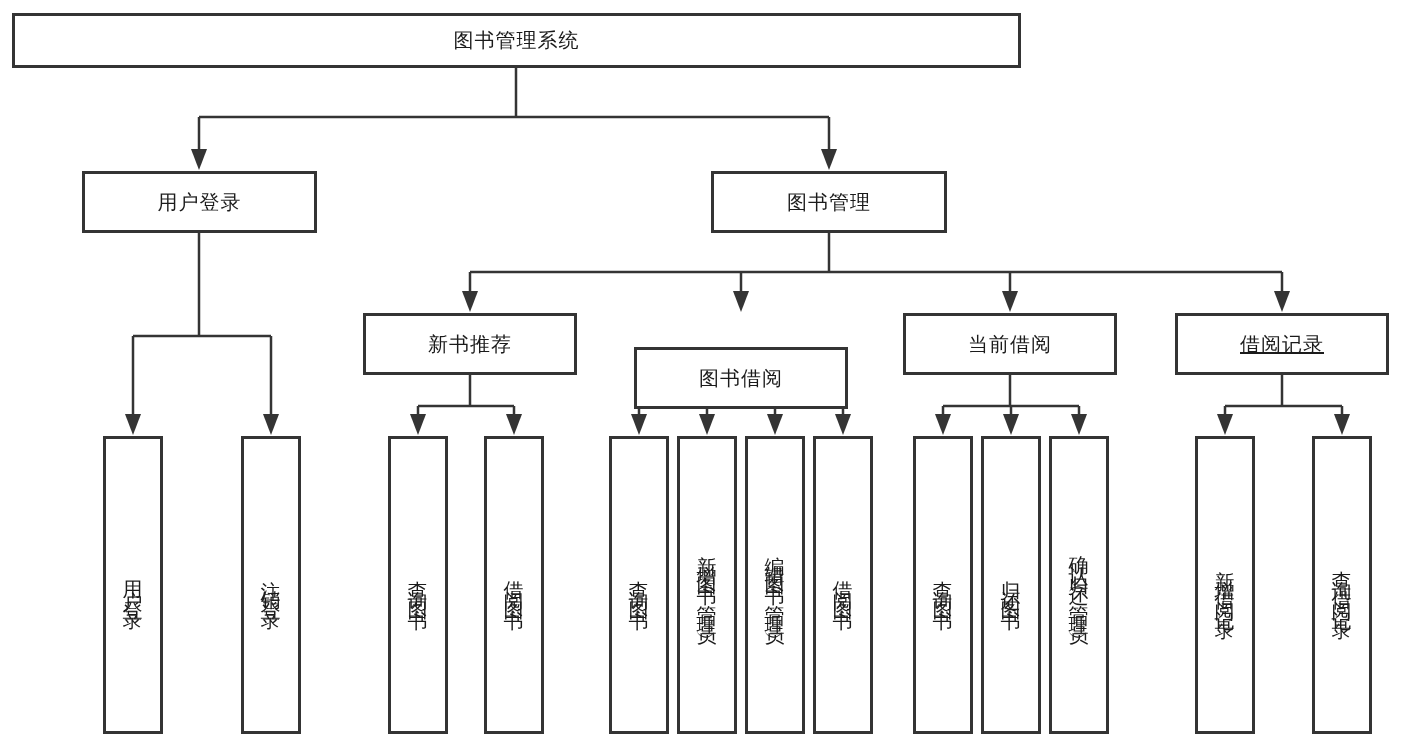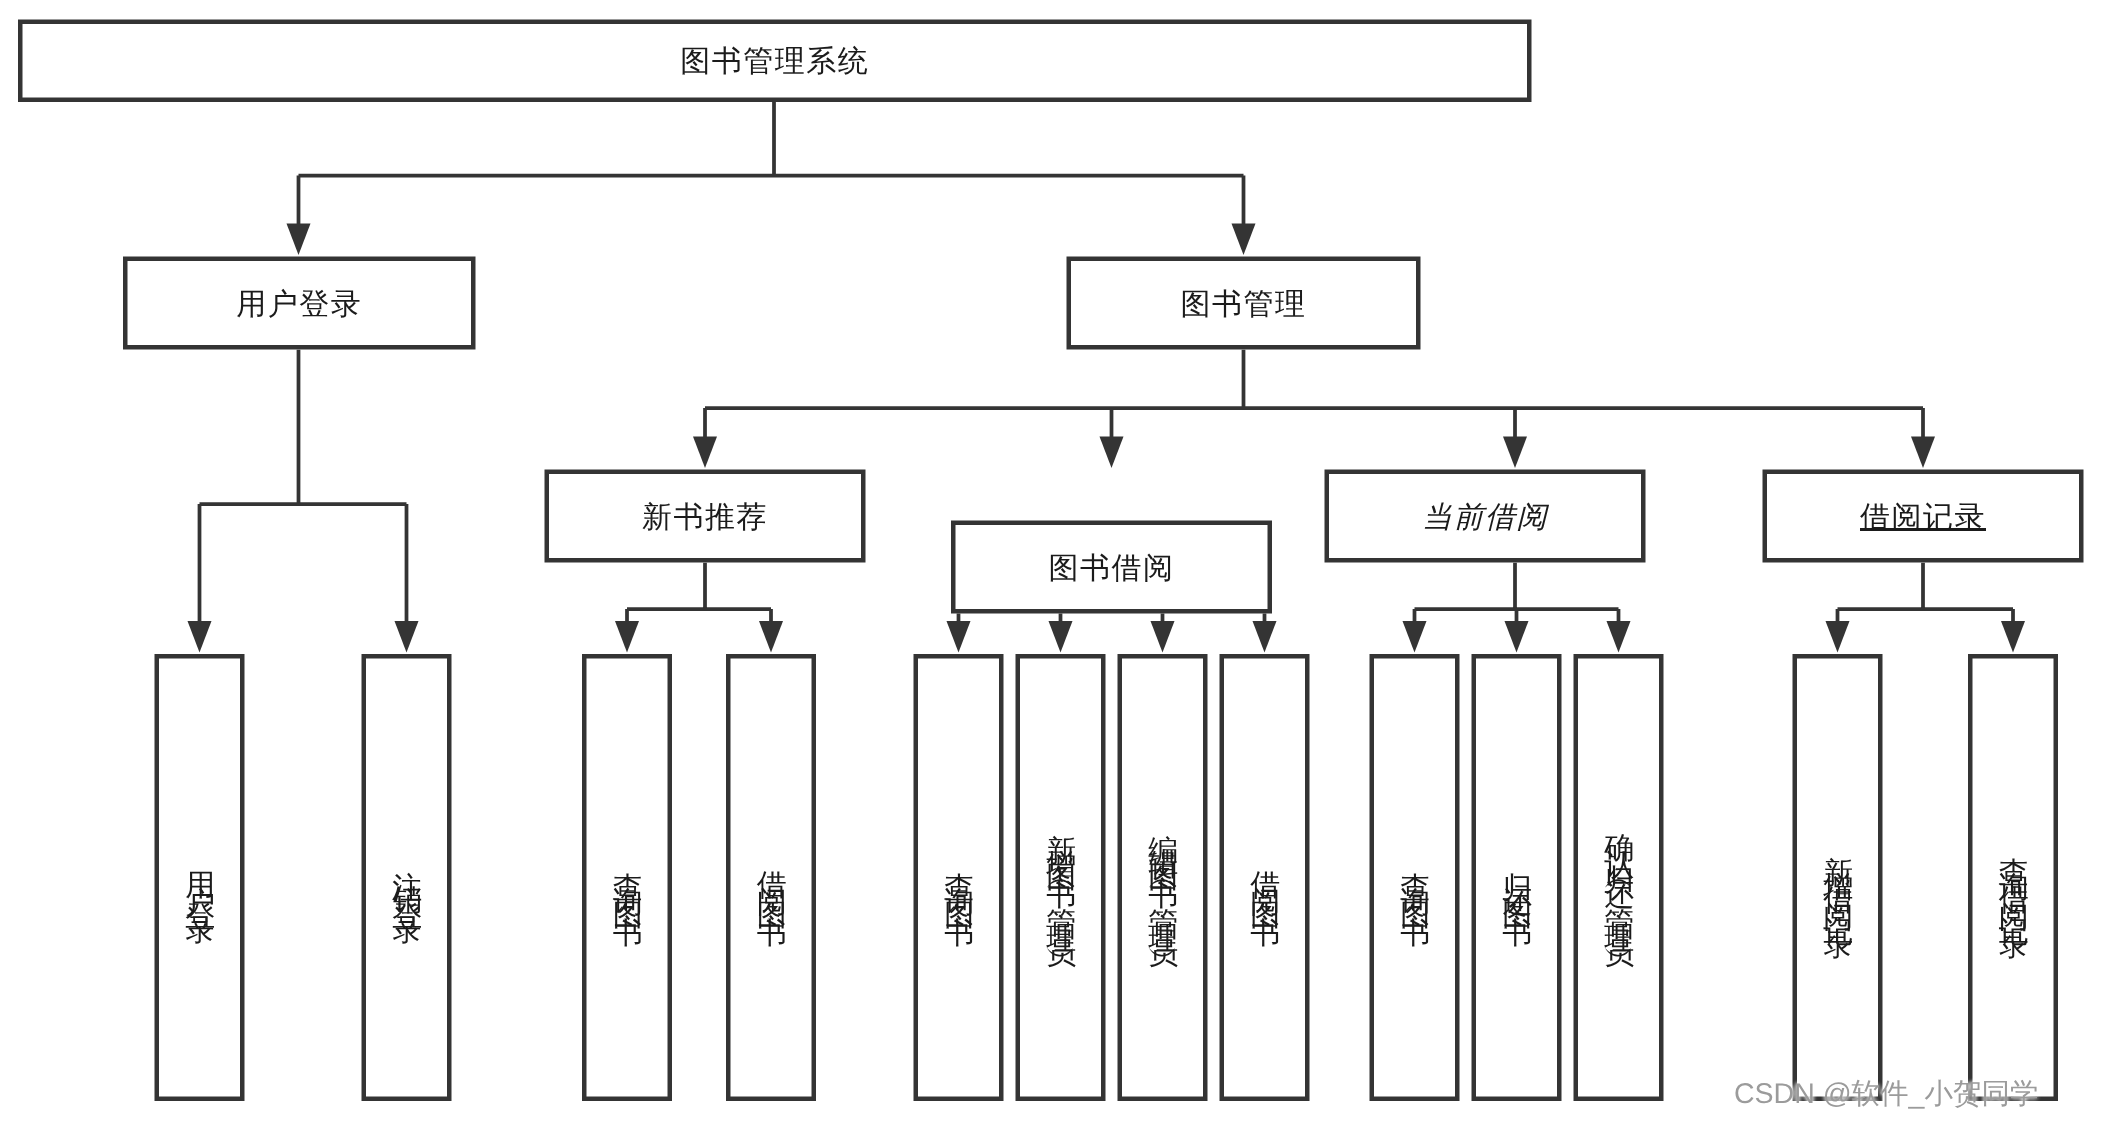--- a/index.html
+++ b/index.html
@@ -98,21 +98,21 @@
   <div class="box" style="left:363px; top:313px; width:214px; height:62px;">
     <span>新书推荐</span>
   </div>
 
   <div class="box" style="left:711px; top:171px; width:236px; height:62px;">
     <span>图书管理</span>
   </div>
   <div class="box" style="left:634px; top:313px; width:214px; height:62px;margin-top:34px;">
     <span>图书借阅</span>
   </div>
-  <div class="box" style="left:883px; top:313px; width:214px; height:62px;font-style:italic;">
+  <div class="box" style="left:903px; top:313px; width:214px; height:62px;">
     <span>当前借阅</span>
   </div>
   <div class="box" style="left:1175px; top:313px; width:214px; height:62px;text-decoration:underline;">
     <span>借阅记录</span>
   </div>
 
   <div class="box leaf" style="left:103px; top:436px; width:60px; height:298px;">
     <span>用户登录</span>
   </div>
   <div class="box leaf" style="left:241px; top:436px; width:60px; height:298px;">
@@ -149,15 +149,14 @@
     <span>确认归还（管理员）</span>
   </div>
 
   <div class="box leaf" style="left:1195px; top:436px; width:60px; height:298px;">
     <span>新增借阅记录</span>
   </div>
   <div class="box leaf" style="left:1312px; top:436px; width:60px; height:298px;">
     <span>查询借阅记录</span>
   </div>
 
-  <div class="watermark">CSDN @软件_小贺同学</div>
 
 </div>
 
 </body></html>

